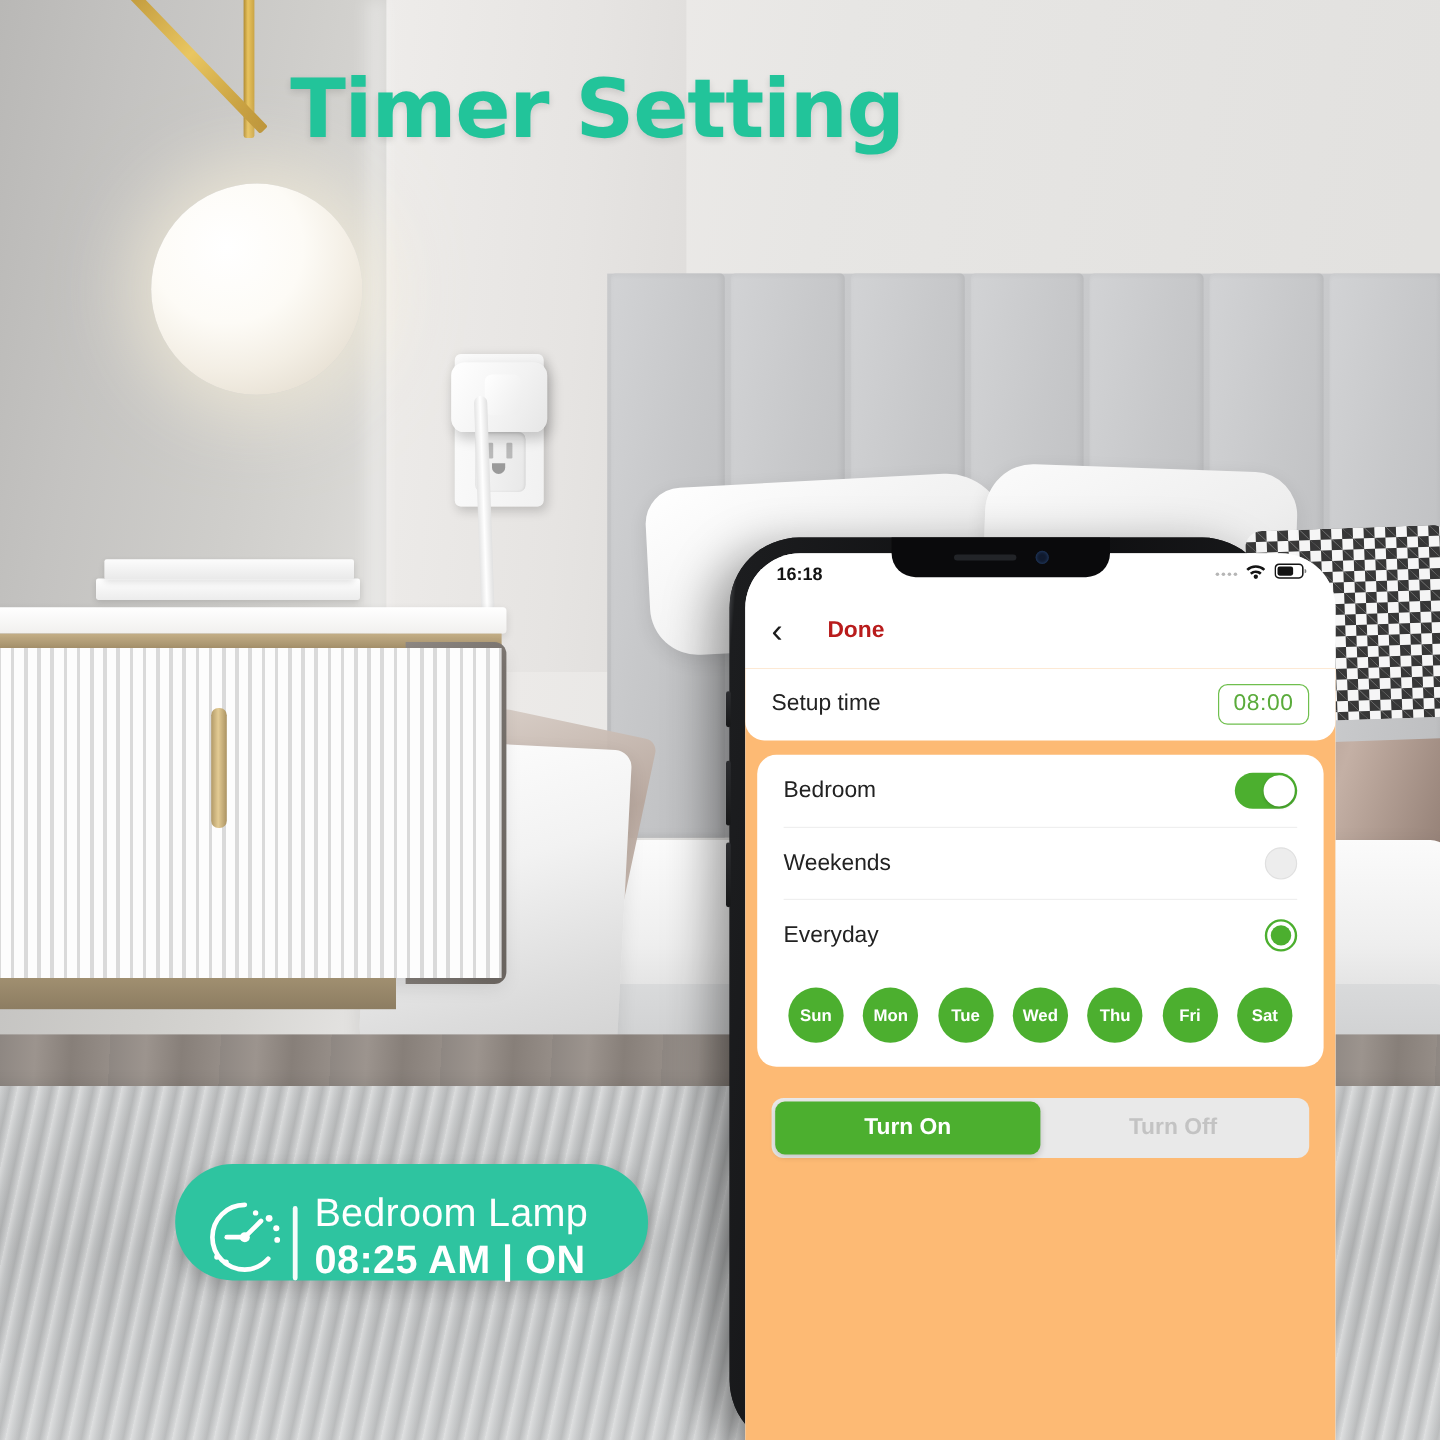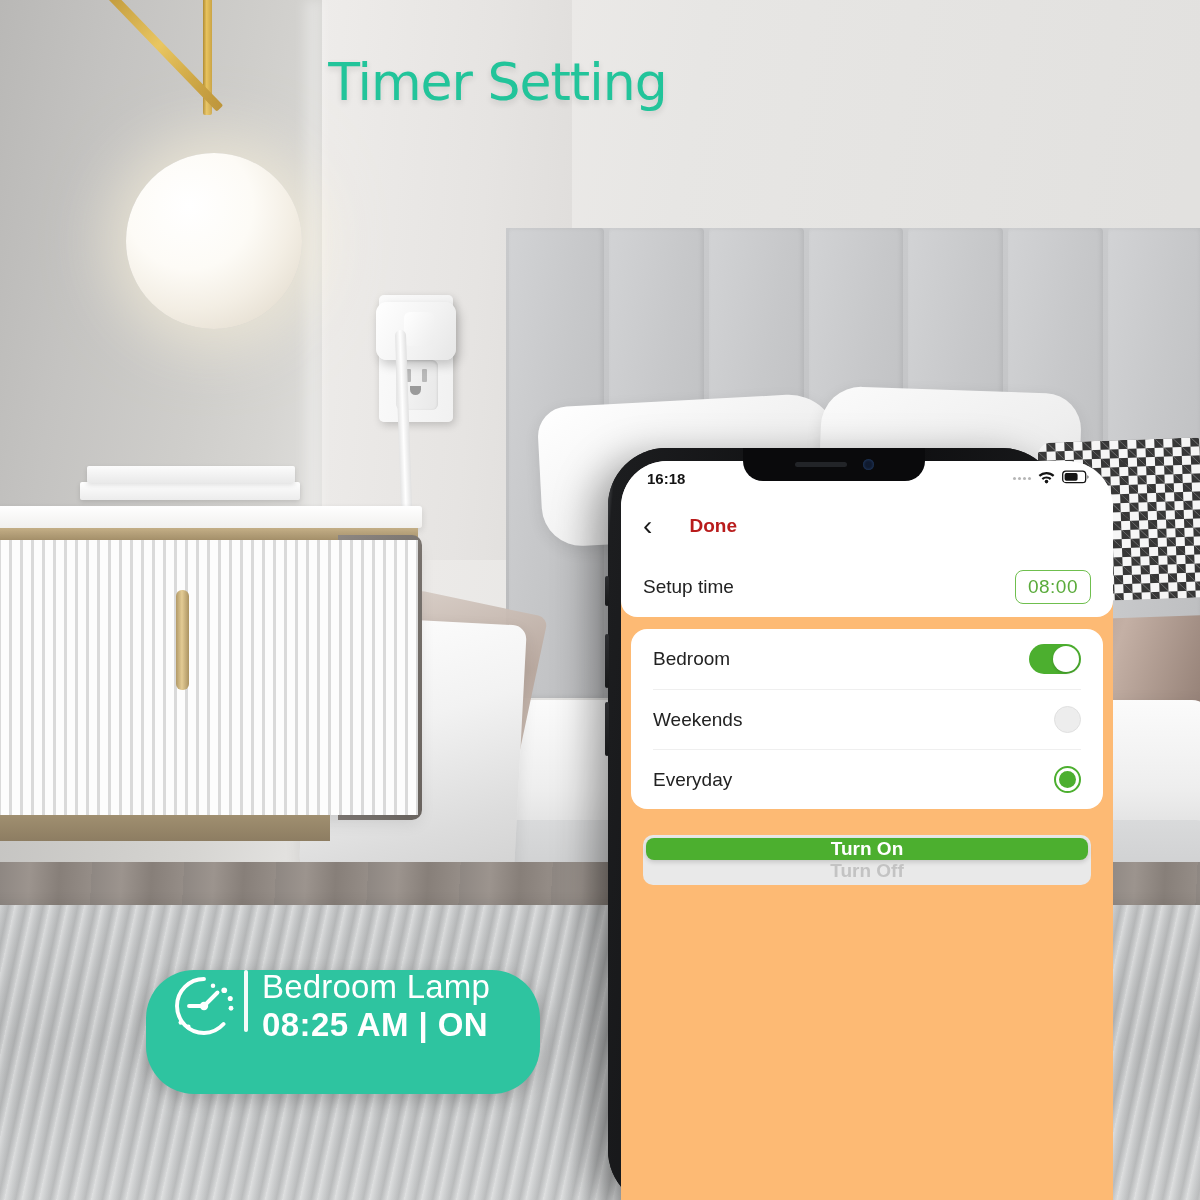--- a/index.html
+++ b/index.html
@@ -223,33 +223,33 @@
         rgba(255,255,255,.42) 0px, rgba(255,255,255,.10) 5px,
         rgba(120,120,120,.17) 11px, rgba(255,255,255,.30) 17px),
       linear-gradient(180deg, #c3c5c6, #b7b9ba 45%, #c9cbcc);
     box-shadow: 0 -3px 12px rgba(0,0,0,.08);
   }
 
   
   .headline {
     position: absolute; left: 0; top: 52px; width: 995px;
     text-align: center;
-    font-size: 52px; font-weight: 400; letter-spacing: -1px;
+    font-size: 68px; font-weight: 700; letter-spacing: -1px;
     color: #22c49a;
     text-shadow: 0 3px 6px rgba(0,0,0,.12);
     font-family: "DejaVu Sans", sans-serif;
   }
 
   
   .badge {
     position: absolute; left: 146px; top: 970px;
-    width: 394px; height: 124px;
+    width: 394px; height: 97px;
     background: #2ec4a0;
     border-radius: 48px;
-    display: flex; align-items: flex-start;
+    display: flex; align-items: flex-end;
     padding: 0 22px;
     box-shadow: 0 6px 18px rgba(0,0,0,.18);
   }
   .badge-icon { width: 72px; height: 72px; flex: 0 0 72px; }
   .badge-divider {
     width: 4px; height: 62px; background: #ffffff; margin: 0 14px 0 4px;
     border-radius: 2px; opacity: .95;
   }
   .badge-text { color: #ffffff; line-height: 1.04; }
   .badge-line1 { font-size: 33px; font-weight: 400; letter-spacing: .2px; }
@@ -360,21 +360,21 @@
   .day {
     width: 46px; height: 46px; border-radius: 50%;
     background: #4caf2f; color: #fff;
     display: flex; align-items: center; justify-content: center;
     font-size: 14px; font-weight: 700; cursor: pointer;
   }
 
   .segment {
     margin: 26px 22px 0;
     background: #e9e9e9; border-radius: 10px;
-    display: flex; padding: 3px; flex-direction: column;
+    display: flex; padding: 3px;
   }
   .seg-btn {
     flex: 1; height: 44px; border-radius: 8px;
     display: flex; align-items: center; justify-content: center;
     font-size: 19px; font-weight: 700; cursor: pointer;
   }
   .seg-btn.active { background: #4caf2f; color: #fff; box-shadow: 0 2px 5px rgba(0,0,0,.16); }
   .seg-btn.inactive { color: #c3c3c3; }
 </style>
 </head>
@@ -514,20 +514,29 @@
           <span class="row-label">Weekends</span>
           <span class="radio off"></span>
         </div>
 
         <div class="row">
           <span class="row-label">Everyday</span>
           <span class="radio on"></span>
         </div>
 
 
+        <div class="days">
+          <span class="day">Sun</span>
+          <span class="day">Mon</span>
+          <span class="day">Tue</span>
+          <span class="day">Wed</span>
+          <span class="day">Thu</span>
+          <span class="day">Fri</span>
+          <span class="day">Sat</span>
+        </div>
       </div>
 
       <div class="segment">
         <span class="seg-btn active">Turn On</span>
         <span class="seg-btn inactive">Turn Off</span>
       </div>
 
     </div>
   </div>
 

